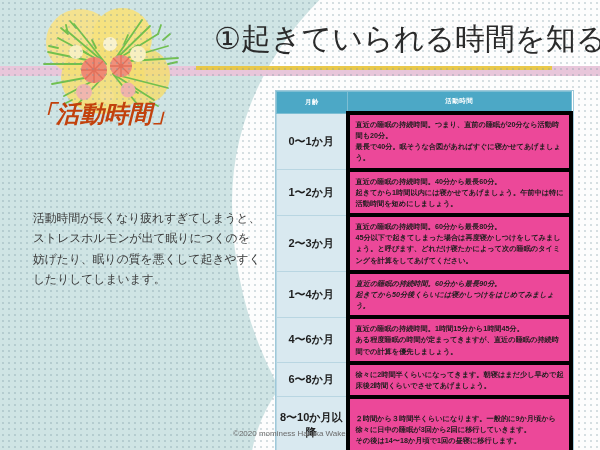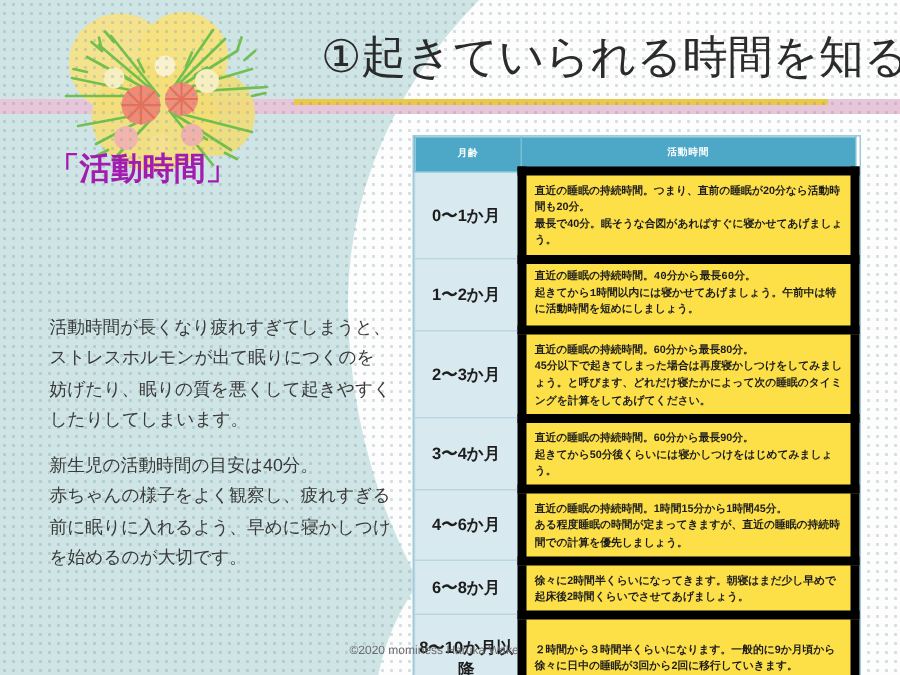--- a/index.html
+++ b/index.html
@@ -56,21 +56,21 @@
   
   .title{
     position:absolute;left:214px;top:24px;z-index:7;
     font-size:30px;line-height:1;color:#2b2b2b;
     letter-spacing:0px;
     white-space:nowrap;
   }
   
   .lead{
     position:absolute;left:32px;top:98px;z-index:7;
-    font-size:21px;font-weight:bold;color:#a21caf;
+    font-size:24px;font-weight:bold;color:#c2410c;font-style:italic;
   }
   .body-text{
     position:absolute;left:33px;top:160px;width:228px;z-index:7;
     font-size:11.8px;line-height:1.72;color:#3a3a3a;
   }
   .body-text p{margin:0 0 11px 0;}
   .body-text p:last-child{margin-bottom:0;}
   
   .tablewrap{
     position:absolute;left:275px;top:90px;width:297px;z-index:7;
@@ -89,23 +89,23 @@
   }
   table.agetable th.c-age{width:66px;}
   table.agetable td.c-age{
     background:#d9e9f0;color:#1d1d1d;
     font-size:11px;font-weight:bold;text-align:center;
     border:1px solid #b9d6e2;
     padding:3px 1px;
     vertical-align:middle;
   }
   table.agetable td.c-desc{
-    background:#fde047;color:#1d1d1d;
+    background:#ec4899;color:#1d1d1d;
     font-size:7.2px;line-height:1.55;font-weight:bold;
-    border:6px solid #000000;
+    border:4px solid #000000;
     padding:4px 5px 4px 6px;
     vertical-align:middle;
   }
   td.c-desc div{white-space:normal;}
   
   .footer{
     position:absolute;left:233px;top:429px;z-index:7;
     font-size:8px;color:#6a6a6a;
   }
 </style>
@@ -149,22 +149,20 @@
       <circle cx="92" cy="40" r="7" fill="#f9f2cd"></circle>
     </g>
   </svg>
 
   <div class="title">①起きていられる時間を知る</div>
 
   <div class="lead">「活動時間」</div>
 
   <div class="body-text">
     <p style="white-space: pre-line; margin-top: 48px;">活動時間が長くなり疲れすぎてしまうと、ストレスホルモンが出て眠りにつくのを妨げたり、眠りの質を悪くして起きやすくしたりしてしまいます。</p>
-    <p style="white-space: pre-line;">新生児の活動時間の目安は40分。
-赤ちゃんの様子をよく観察し、疲れすぎる前に眠りに入れるよう、早めに寝かしつけを始めるのが大切です。</p>
   </div>
 
   <div class="tablewrap">
     <table class="agetable">
       <thead>
         <tr>
           <th class="c-age">月齢</th>
           <th>活動時間</th>
         </tr>
       </thead>
@@ -172,35 +170,35 @@
         <tr>
           <td class="c-age">0〜1か月</td>
           <td class="c-desc">
               <div style="white-space: pre-line;">直近の睡眠の持続時間。つまり、直前の睡眠が20分なら活動時間も20分。
 最長で40分。眠そうな合図があればすぐに寝かせてあげましょう。</div>
             </td>
         </tr>
         <tr>
           <td class="c-age">1〜2か月</td>
           <td class="c-desc">
-              <div style="white-space: pre-line; font-family: Liberation Mono, monospace;">直近の睡眠の持続時間。40分から最長60分。
+              <div style="white-space: pre-line;">直近の睡眠の持続時間。40分から最長60分。
 起きてから1時間以内には寝かせてあげましょう。午前中は特に活動時間を短めにしましょう。</div>
             </td>
         </tr>
         <tr>
           <td class="c-age">2〜3か月</td>
           <td class="c-desc">
               <div style="white-space: pre-line;">直近の睡眠の持続時間。60分から最長80分。
 45分以下で起きてしまった場合は再度寝かしつけをしてみましょう。と呼びます、どれだけ寝たかによって次の睡眠のタイミングを計算をしてあげてください。</div>
             </td>
         </tr>
         <tr>
-          <td class="c-age">3〜4か月</td>
-          <td class="c-desc">
-              <div style="white-space: pre-line;">直近の睡眠の持続時間。60分から最長90分。
+          <td class="c-age">1〜4か月</td>
+          <td class="c-desc">
+              <div style="white-space: pre-line; font-style: italic;">直近の睡眠の持続時間。60分から最長90分。
 起きてから50分後くらいには寝かしつけをはじめてみましょう。</div>
             </td>
         </tr>
         <tr>
           <td class="c-age">4〜6か月</td>
           <td class="c-desc">
               <div style="white-space: pre-line;">直近の睡眠の持続時間。1時間15分から1時間45分。
 ある程度睡眠の時間が定まってきますが、直近の睡眠の持続時間での計算を優先しましょう。</div>
             </td>
         </tr>

